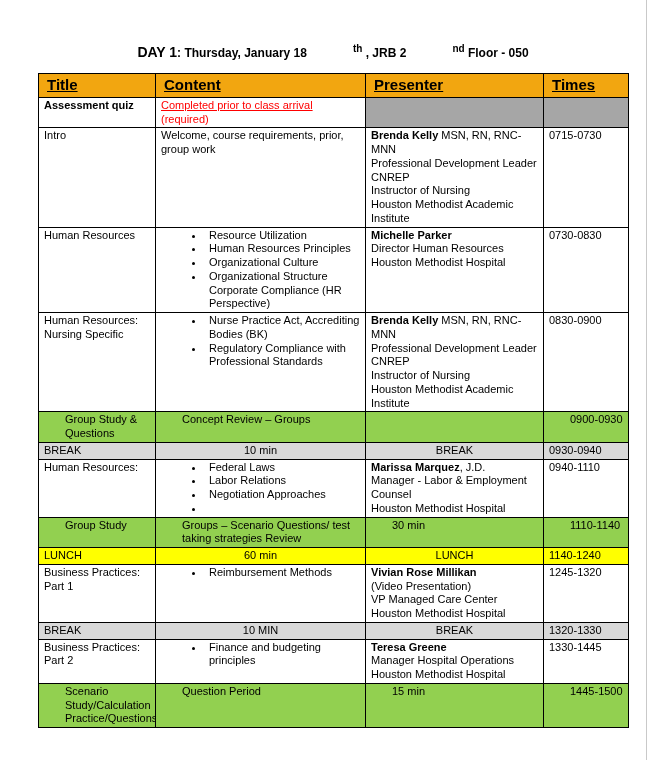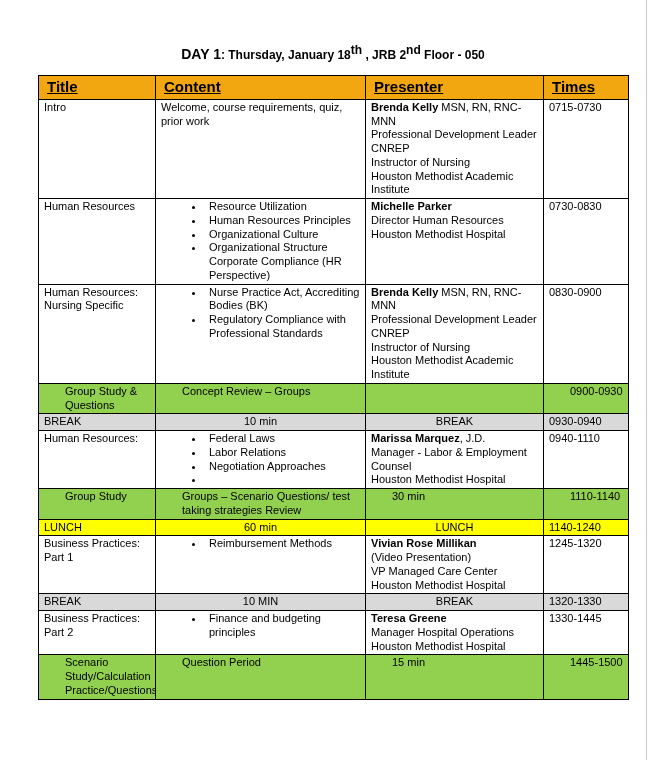--- a/index.html
+++ b/index.html
@@ -7,21 +7,21 @@
     width:654px;height:760px;background:#ffffff;position:relative;
     font-family:"Liberation Sans", sans-serif;color:#000;
     overflow:hidden;
   }
   .page{padding:34px 0 0 38px;}
   .page-edge{position:absolute;top:0;right:7px;width:1px;height:760px;background:#c9c9c9;}
 
   .agenda-label{color:var(--label-gray);font-size:11px;letter-spacing:.2px;}
   .day-title{width:590px;text-align:center;font-weight:bold;font-size:12px;margin-top:9px;}
   .day-prefix{font-size:14px;}
-  .day-title sup{font-size:12px;}
+  .day-title sup{font-size:10px;margin-left:46px;}
 
   table.agenda{
     border-collapse:collapse;table-layout:fixed;width:590px;margin-top:13px;
     font-size:11px;line-height:1.25;
   }
   col.c-title{width:117px;}
   col.c-content{width:210px;}
   col.c-presenter{width:178px;}
   col.c-times{width:85px;}
 
@@ -60,23 +60,32 @@
     </colgroup>
     <thead>
       <tr>
         <th class="col-title"><span>Title</span></th>
         <th class="col-content"><span>Content</span></th>
         <th class="col-presenter"><span>Presenter</span></th>
         <th class="col-times"><span>Times</span></th>
       </tr>
     </thead>
     <tbody id="tbody">
+        <tr class="row-quiz">
+          <td class="col-title bold">Assessment quiz</td>
+          <td class="col-content">
+            <div class="red underline">Completed prior to class arrival</div>
+            <div class="red">(required)</div>
+          </td>
+          <td class="col-presenter"></td>
+          <td class="col-times"></td>
+        </tr>
         <tr class="row-white">
           <td class="col-title">Intro</td>
-          <td class="col-content">Welcome, course requirements, quiz, prior work</td>
+          <td class="col-content">Welcome, course requirements, prior, group work</td>
           <td class="col-presenter">
             <div><b>Brenda Kelly</b> MSN, RN, RNC-MNN</div>
             <div>Professional Development Leader</div>
             <div>CNREP</div>
             <div>Instructor of Nursing</div>
             <div>Houston Methodist Academic Institute</div>
           </td>
           <td class="col-times">0715-0730</td>
         </tr>
         <tr class="row-white">

